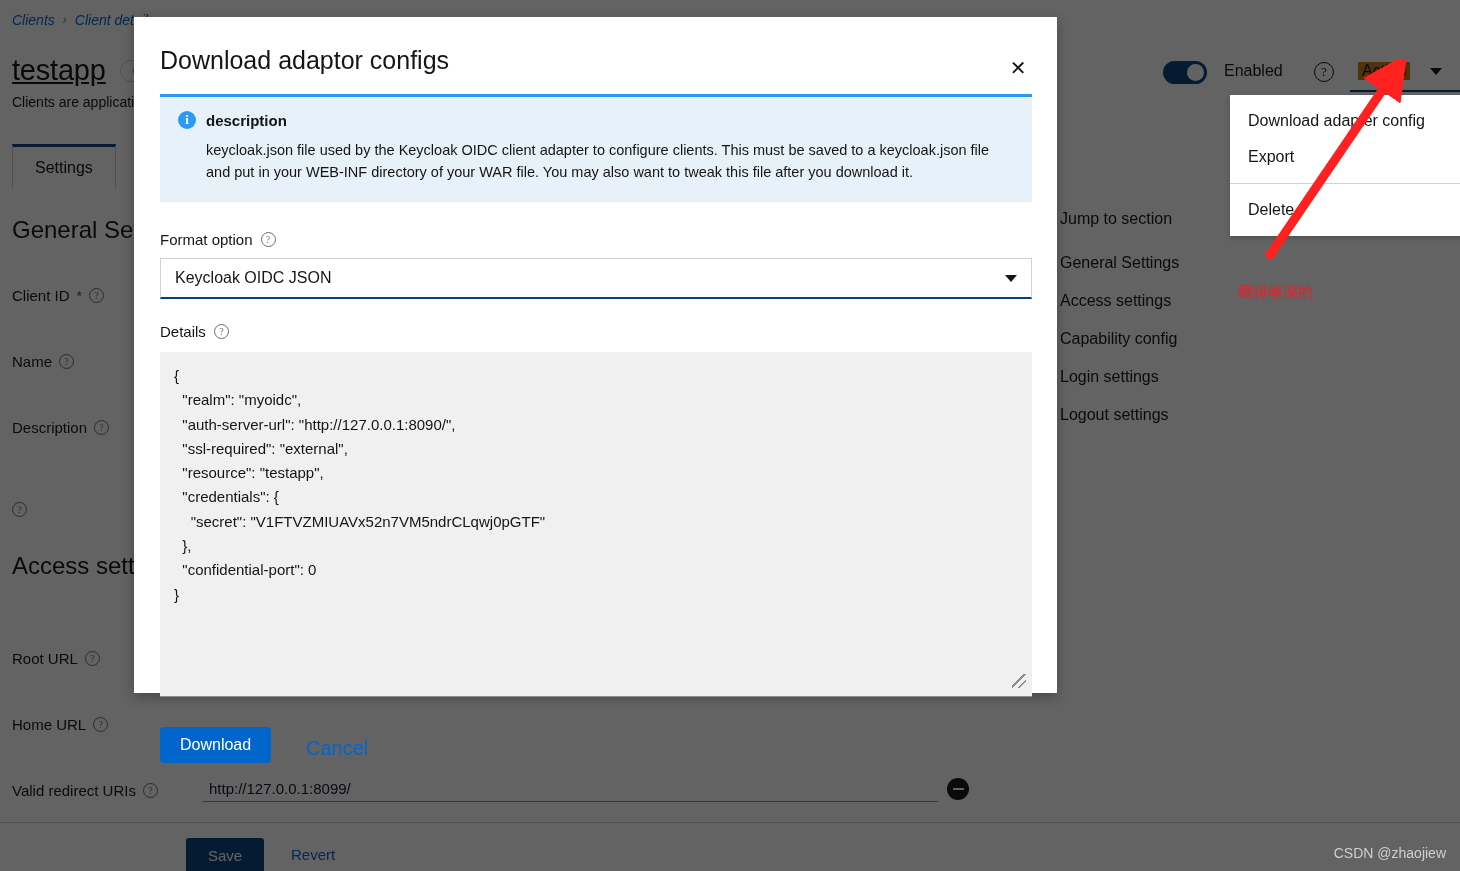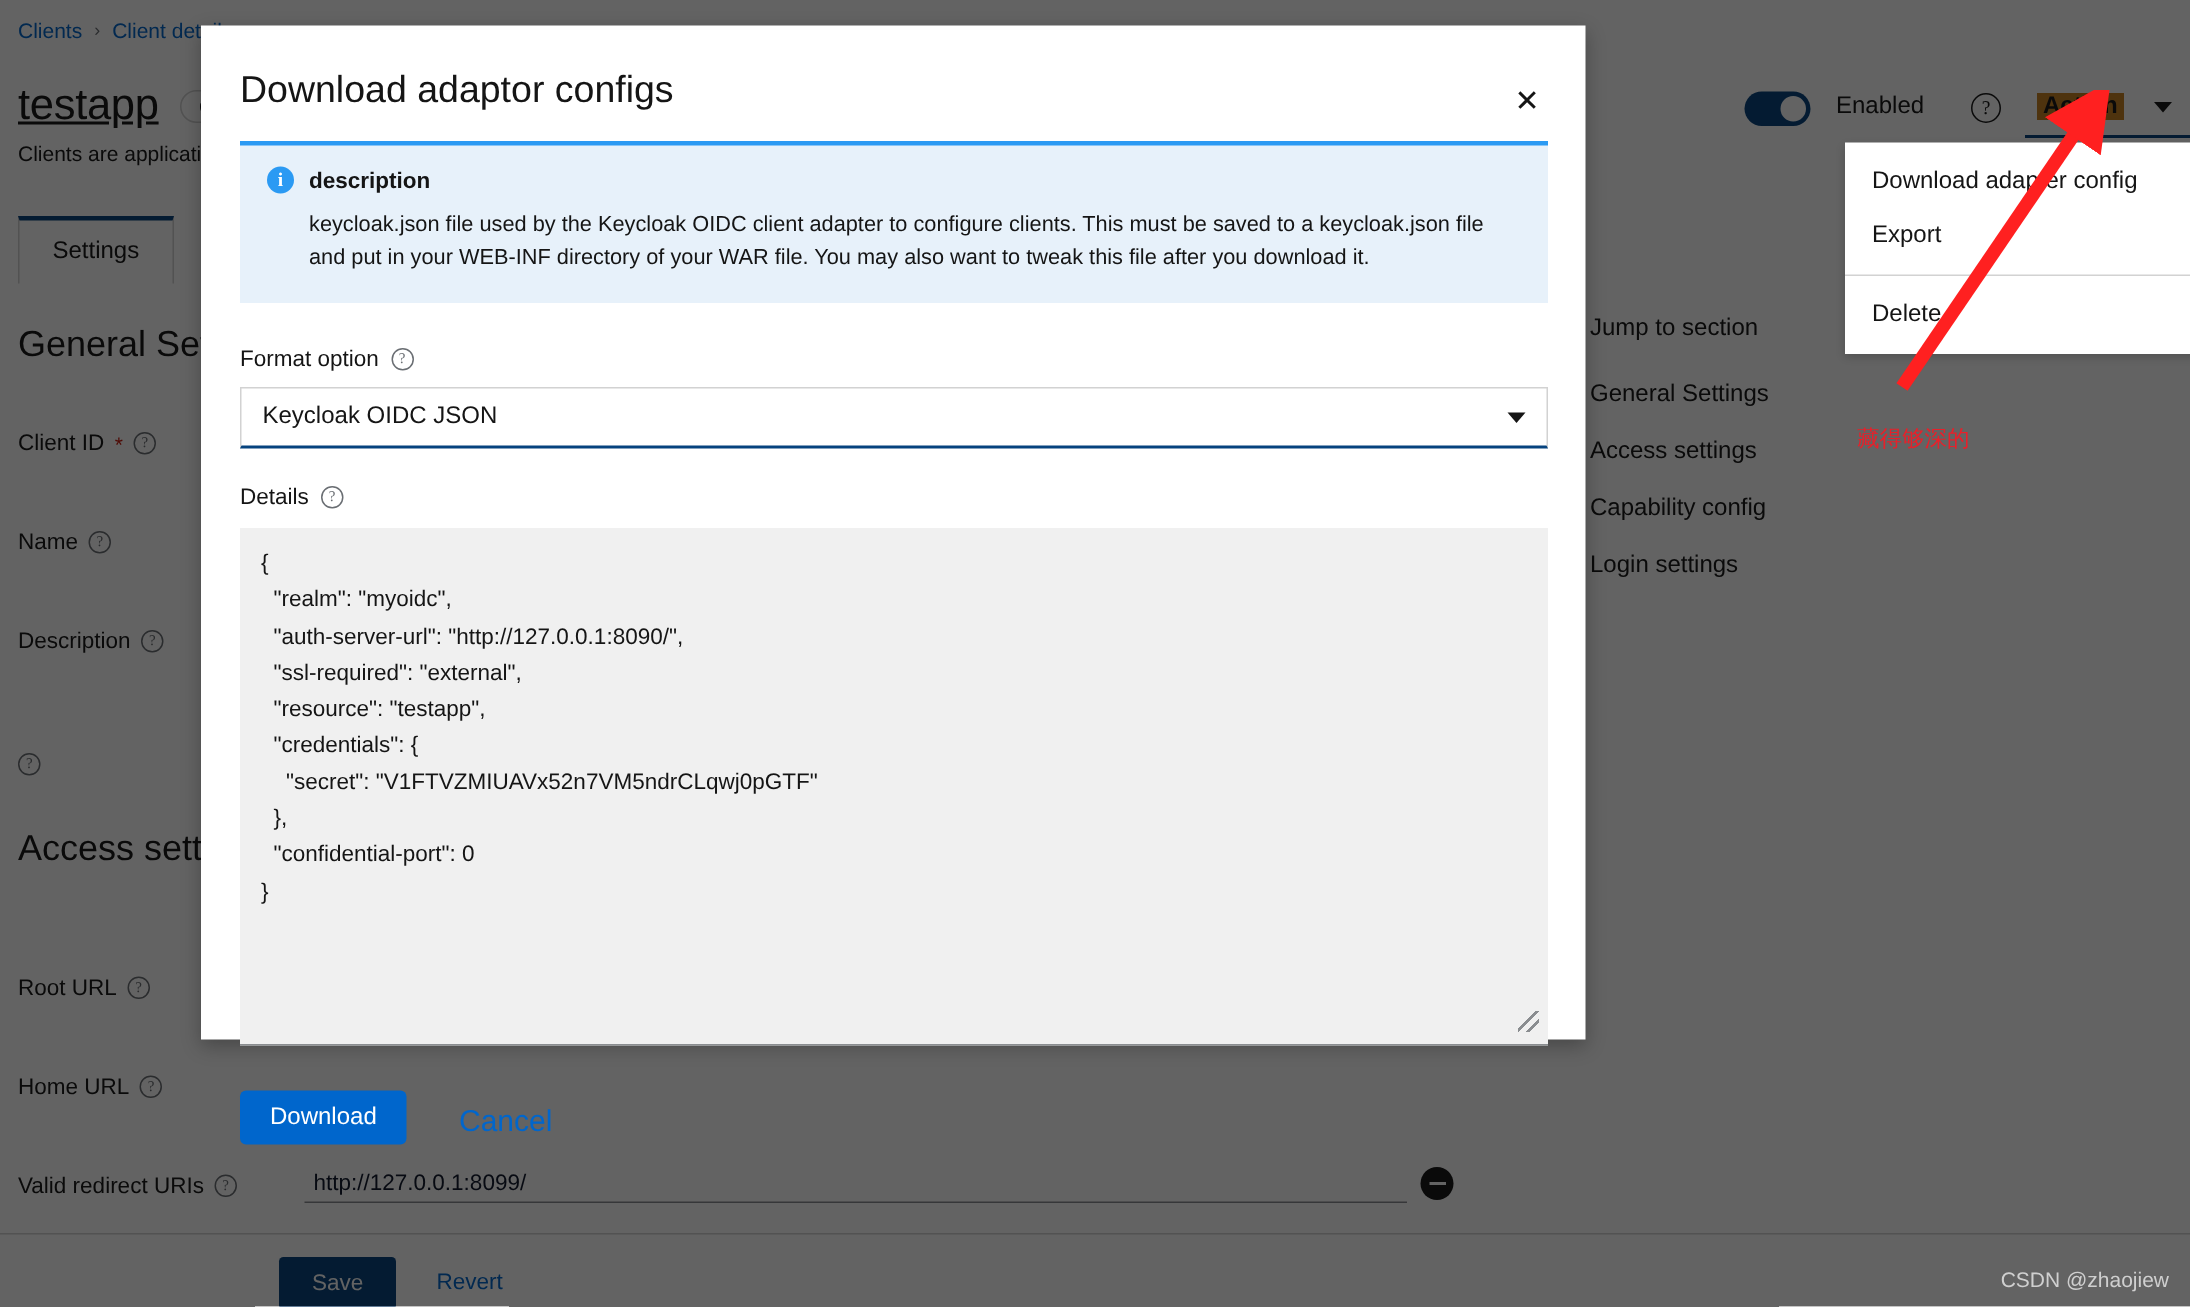--- a/index.html
+++ b/index.html
@@ -18,21 +18,21 @@
 
   
   .page {
     position: absolute; inset: 0;
     background: #ffffff;
     color: #151515;
   }
   .breadcrumb {
     position: absolute; left: 12px; top: 12px;
     font-size: 14px;
-    display: flex; align-items: center; gap: 8px;
+    display: flex; align-items: center; gap: 8px; font-style: italic;
   }
   .bc-link { color: #06c; }
   .bc-sep { color: #6a6e73; font-size: 12px; }
   .bc-current { color: #06c; }
 
   .client-title-row {
     position: absolute; left: 12px; top: 54px;
     display: flex; align-items: center; gap: 14px;
   }
   .client-title {
@@ -158,21 +158,20 @@
     font-size: 13px; color: #151515;
     font-family: "Liberation Serif", serif;
   }
   .action-btn {
     position: absolute; left: 1350px; top: 52px;
     width: 110px; height: 40px;
     border-bottom: 2px solid #06437e;
     background: #fff;
     display: flex; align-items: center; gap: 6px;
     padding-left: 8px;
-    font-weight: bold;
   }
   .action-label {
     font-size: 16px; color: #151515;
     background: #c98021;
     padding: 0 4px;
   }
   .caret-down {
     width: 0; height: 0;
     border-left: 6px solid transparent;
     border-right: 6px solid transparent;
@@ -427,20 +426,21 @@
       <span class="caret-down"></span>
     </div>
 
     <div class="jump-panel">
       <div class="jump-rail"></div>
       <div class="jump-title">Jump to section</div>
       <div class="jump-item">General Settings</div>
       <div class="jump-item">Access settings</div>
       <div class="jump-item">Capability config</div>
       <div class="jump-item">Login settings</div>
+      <div class="jump-item">Logout settings</div>
     </div>
   </div>
 
   <div class="scrim"></div>
 
   <div class="action-menu">
     <div class="action-menu-item">Download adapter config</div>
     <div class="action-menu-item">Export</div>
     <div class="action-menu-sep"></div>
     <div class="action-menu-item">Delete</div>

